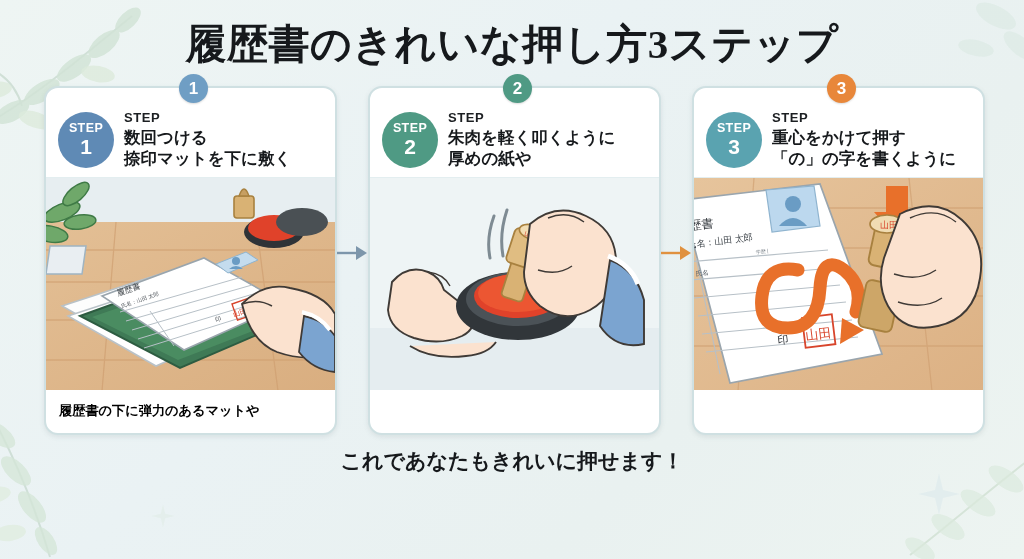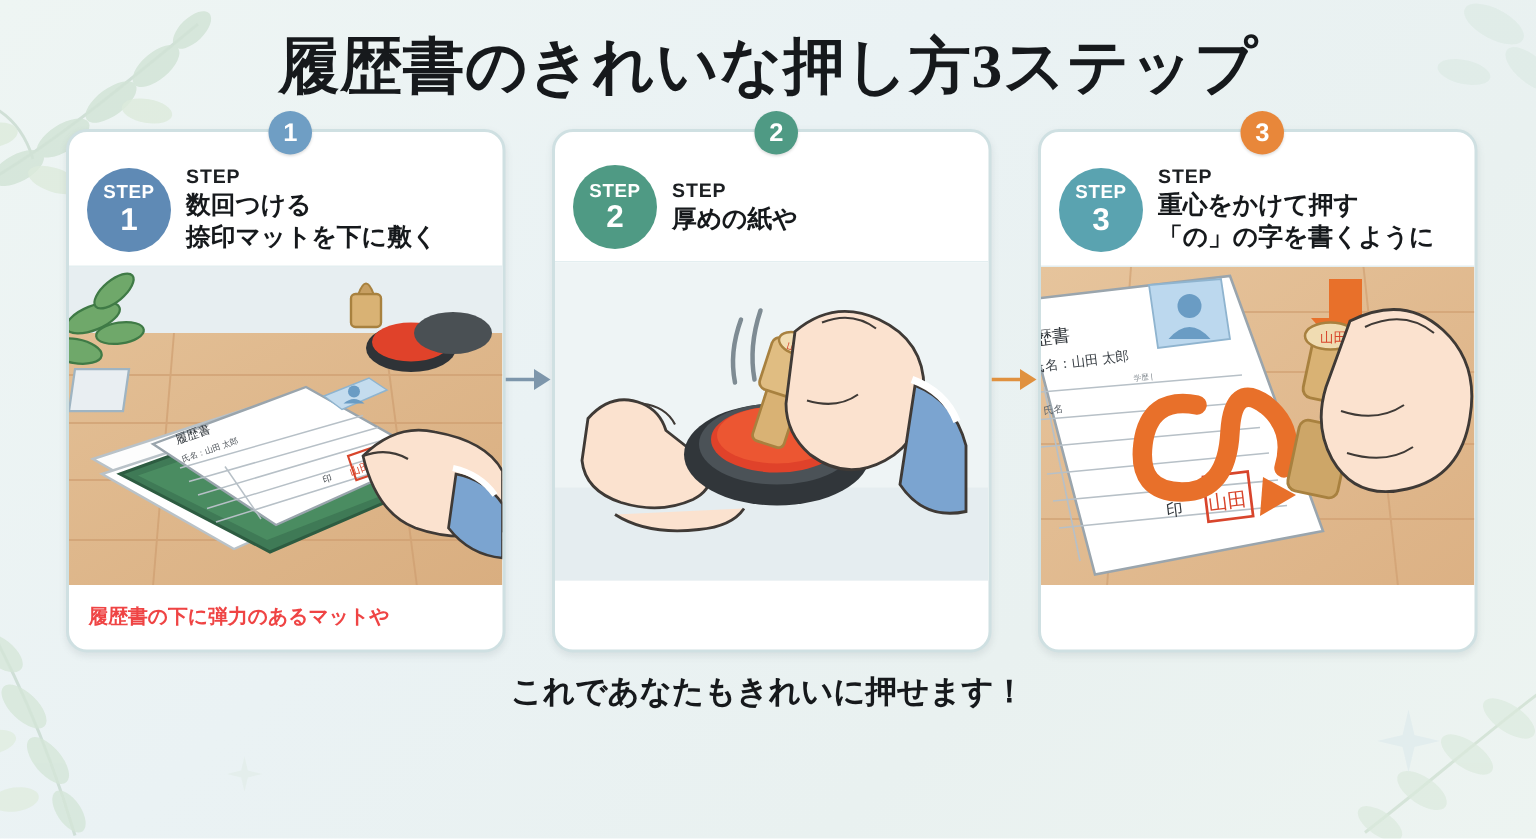--- a/index.html
+++ b/index.html
@@ -52,21 +52,21 @@
   .head-text { flex: 1 1 auto; }
   .head-text .kicker { font-size: 13px; font-weight: 700; color: #1c1f22; letter-spacing: .6px; }
   .head-text .headline {
     font-size: 16.5px; font-weight: 700; color: #16191c; line-height: 1.28; margin-top: 2px;
   }
 
   .illus { height: 213px; position: relative; overflow: hidden; border-top: 1px solid #e3eef0; }
 
   .caption {
     padding: 11px 12px 12px 13px; font-size: 13.2px; line-height: 1.52;
-    color: #ef4444; font-weight: 600;
+    color: #000000; font-weight: 600;
   }
 
   
   .connector { position: absolute; top: 170px; width: 31px; height: 22px; z-index: 5; }
   .conn1 { left: 337px; }
   .conn2 { left: 661px; }
 
   
   .footer { position: relative; z-index: 3; text-align: center; margin-top: 12px; }
   .footer-text { font-size: 21px; font-weight: 700; color: #16191c; }
@@ -254,20 +254,21 @@
     <div class="num-tab" style="background:#4f9a84;">2</div>
 
     <div class="card-head">
       <div class="step-badge" style="background:#4f9a84;">
         <span class="s-word">STEP</span>
         <span class="s-num">2</span>
       </div>
       <div class="head-text">
         <div class="kicker">STEP</div>
         <div class="headline">
+          <div>朱肉を軽く叩くように</div>
           <div>厚めの紙や</div>
         </div>
       </div>
     </div>
 
     <div class="illus">
       <svg width="289" height="213" viewBox="0 0 289 213">
         <rect x="0" y="0" width="289" height="213" fill="#eef4f5"></rect>
         <rect x="0" y="150" width="289" height="63" fill="#e5edf0"></rect>
 

